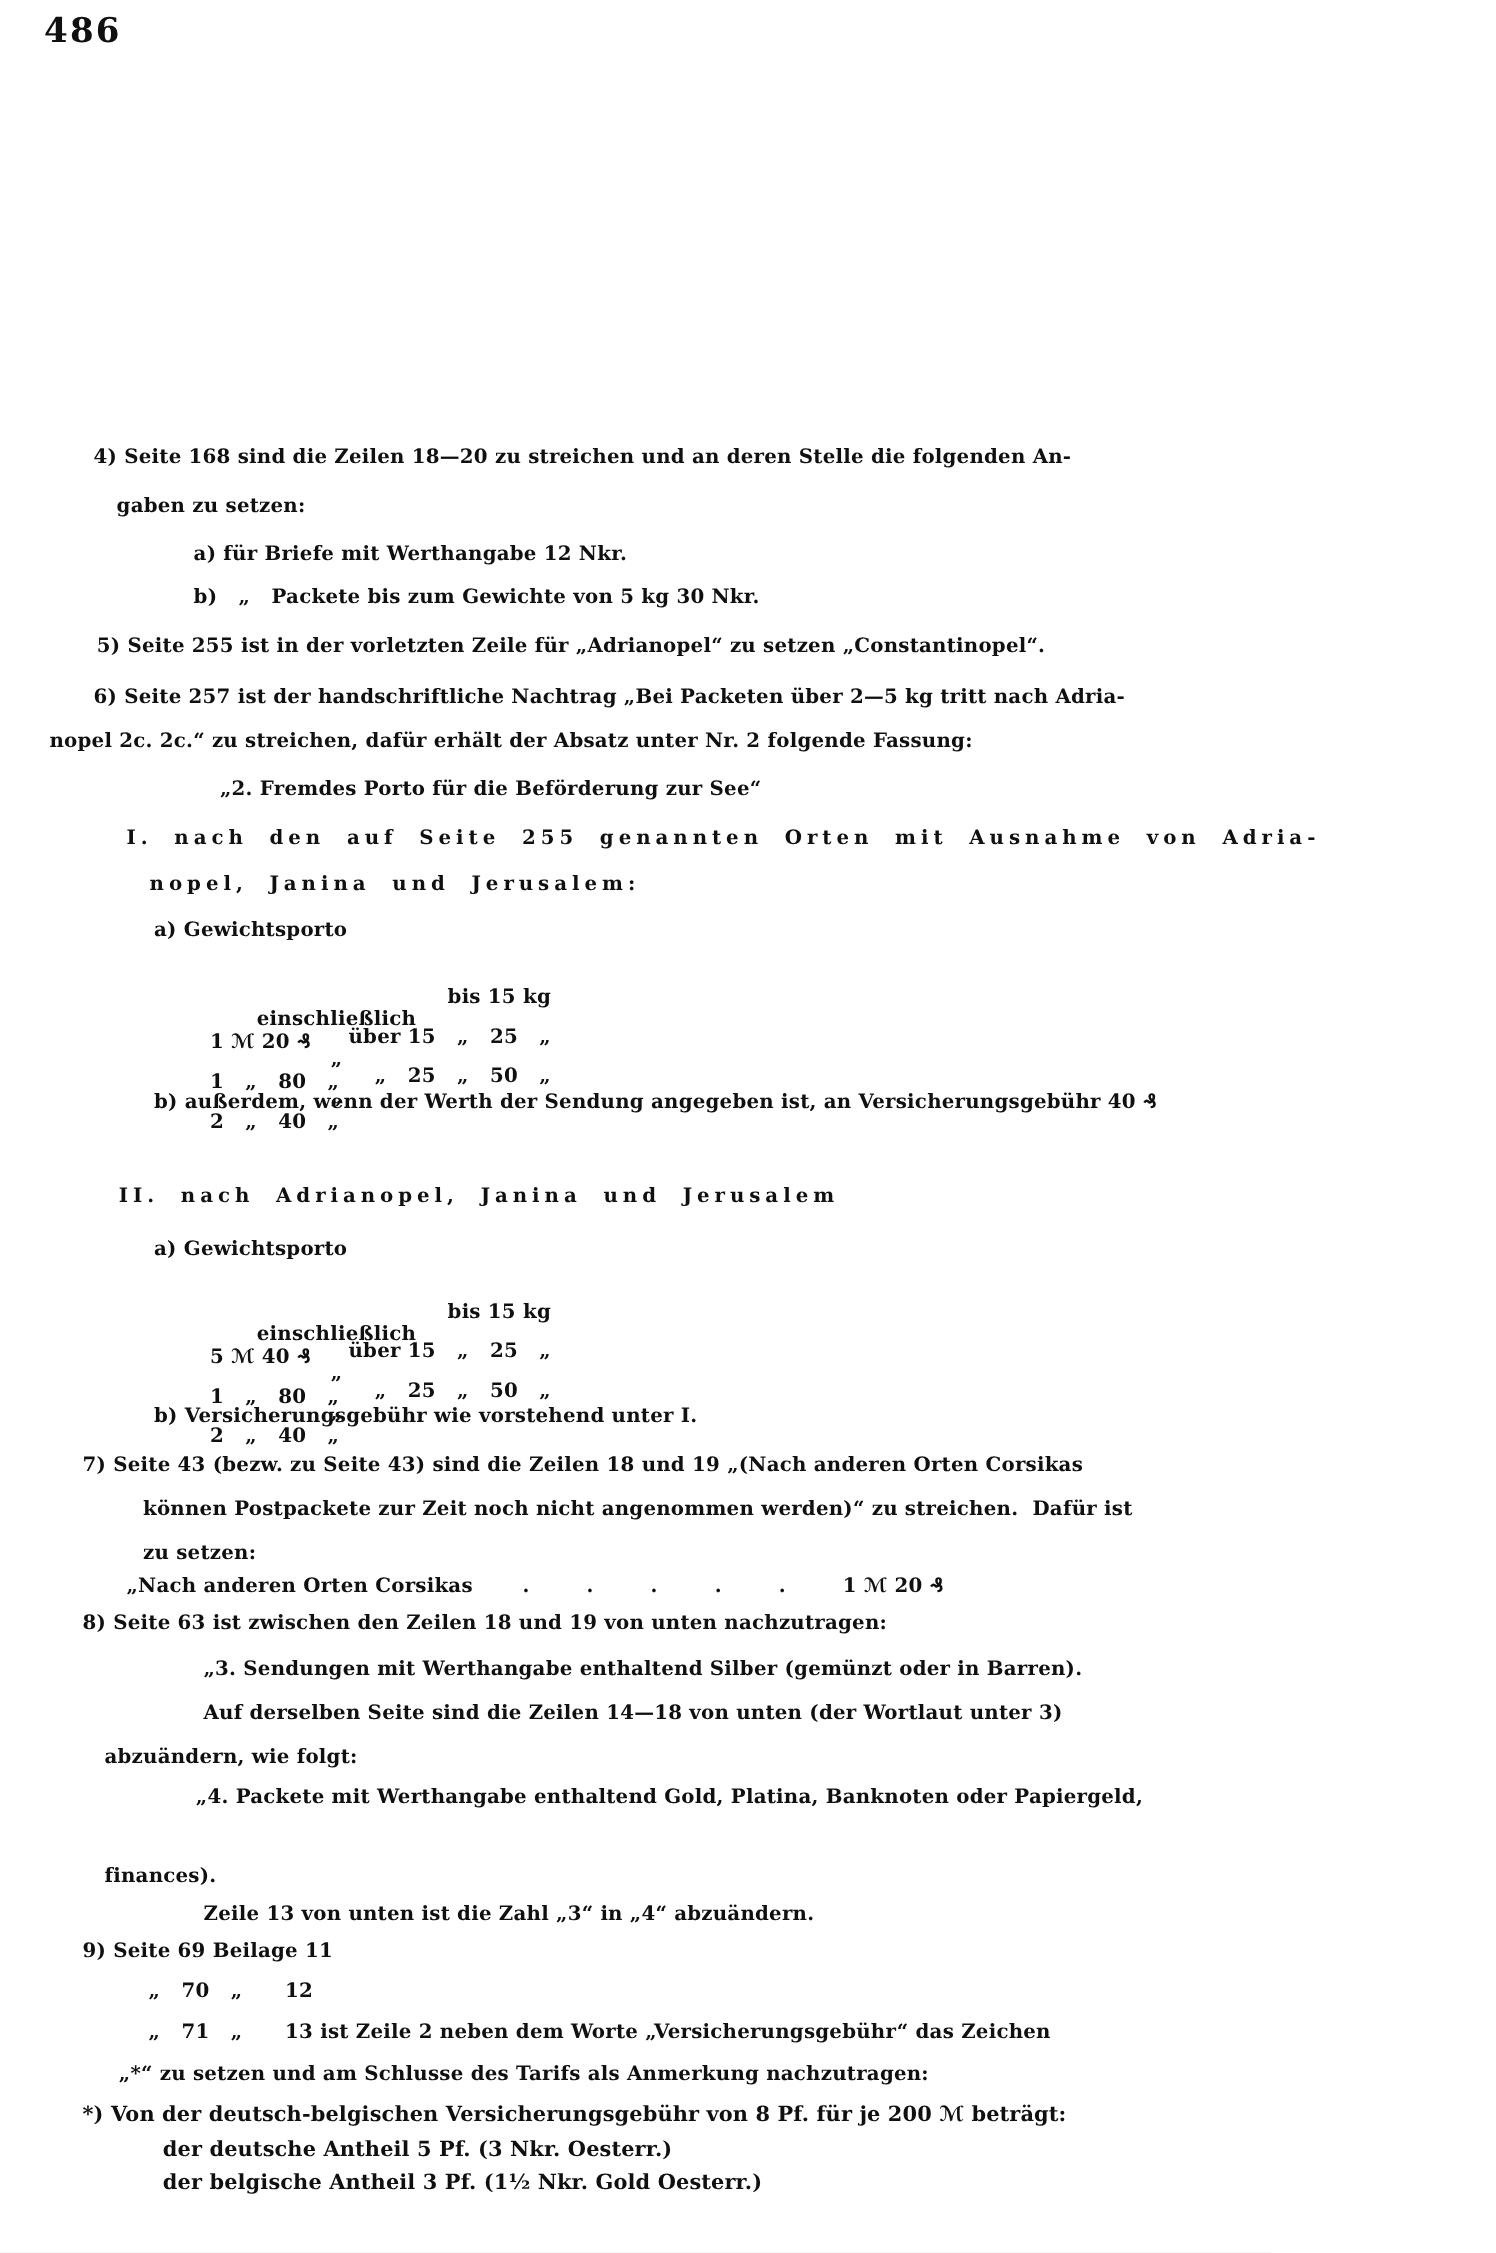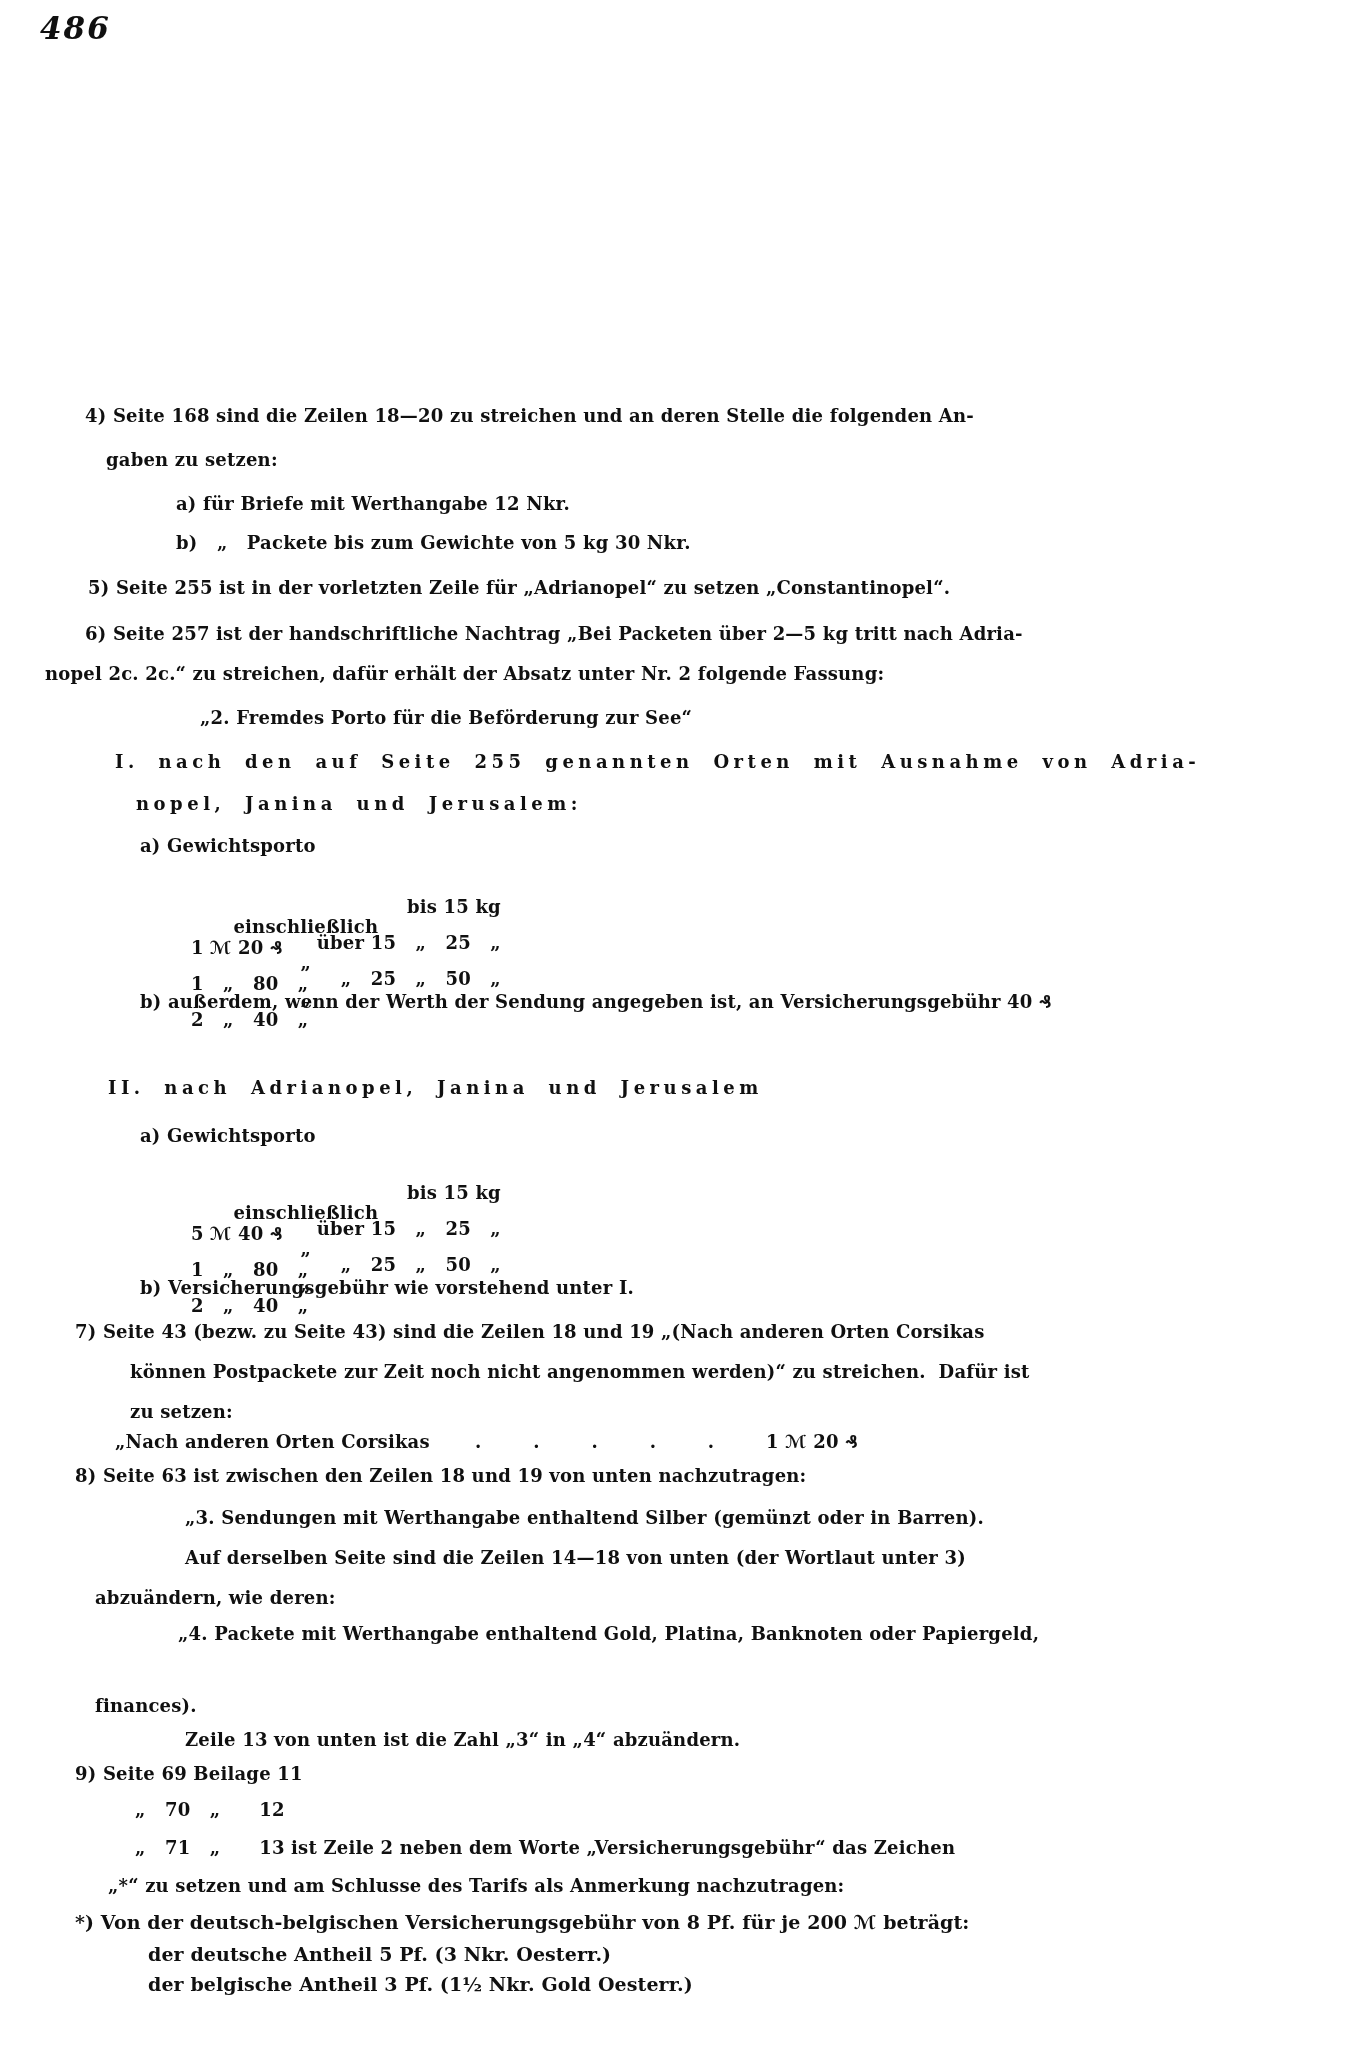--- a/index.html
+++ b/index.html
@@ -18,21 +18,20 @@
     font-size:18px;
     line-height:1.15;
     white-space:pre;
     letter-spacing:0.2px;
   }
   .pagenum{
     position:absolute;
     top:10px;left:40px;
     font-size:31px;
     letter-spacing:2px;
-    font-style:italic;
   }
   .sperr{               
     letter-spacing:4.5px;
     word-spacing:9px;
   }
   .trow .tc1{display:inline-block;width:310px;text-align:right;}
   .trow .tc2{display:inline-block;width:230px;text-align:center;}
   .trow .tc3{display:inline-block;width:260px;text-align:left;}
   .fn{font-size:19px;letter-spacing:0.1px;}
 </style>
@@ -98,21 +97,21 @@
   <div class="ln" style="top:1278px;left:140px">b) Versicherungsgebühr wie vorstehend unter I.</div>
 
   <div class="ln" style="top:1322px;left:75px">7) Seite 43 (bezw. zu Seite 43) sind die Zeilen 18 und 19 „(Nach anderen Orten Corsikas</div>
   <div class="ln" style="top:1362px;left:130px">können Postpackete zur Zeit noch nicht angenommen werden)“ zu streichen.  Dafür ist</div>
   <div class="ln" style="top:1402px;left:130px">zu setzen:</div>
   <div class="ln" style="top:1432px;left:115px">„Nach anderen Orten Corsikas       .        .        .        .        .        1 ℳ 20 ₰</div>
 
   <div class="ln" style="top:1466px;left:75px">8) Seite 63 ist zwischen den Zeilen 18 und 19 von unten nachzutragen:</div>
   <div class="ln" style="top:1508px;left:185px">„3. Sendungen mit Werthangabe enthaltend Silber (gemünzt oder in Barren).</div>
   <div class="ln" style="top:1548px;left:185px">Auf derselben Seite sind die Zeilen 14—18 von unten (der Wortlaut unter 3)</div>
-  <div class="ln" style="top:1588px;left:95px">abzuändern, wie deren:</div>
+  <div class="ln" style="top:1588px;left:95px">abzuändern, wie folgt:</div>
   <div class="ln" style="top:1624px;left:178px">„4. Packete mit Werthangabe enthaltend Gold, Platina, Banknoten oder Papiergeld,</div>
   <div class="ln" style="top:1696px;left:95px">finances).</div>
   <div class="ln" style="top:1730px;left:185px">Zeile 13 von unten ist die Zahl „3“ in „4“ abzuändern.</div>
 
   <div class="ln" style="top:1764px;left:75px">9) Seite 69 Beilage 11</div>
   <div class="ln" style="top:1800px;left:135px">„   70   „      12</div>
   <div class="ln" style="top:1838px;left:135px">„   71   „      13 ist Zeile 2 neben dem Worte „Versicherungsgebühr“ das Zeichen</div>
   <div class="ln" style="top:1876px;left:108px">„*“ zu setzen und am Schlusse des Tarifs als Anmerkung nachzutragen:</div>
 
   <div class="ln fn" style="top:1912px;left:75px">*) Von der deutsch-belgischen Versicherungsgebühr von 8 Pf. für je 200 ℳ beträgt:</div>

